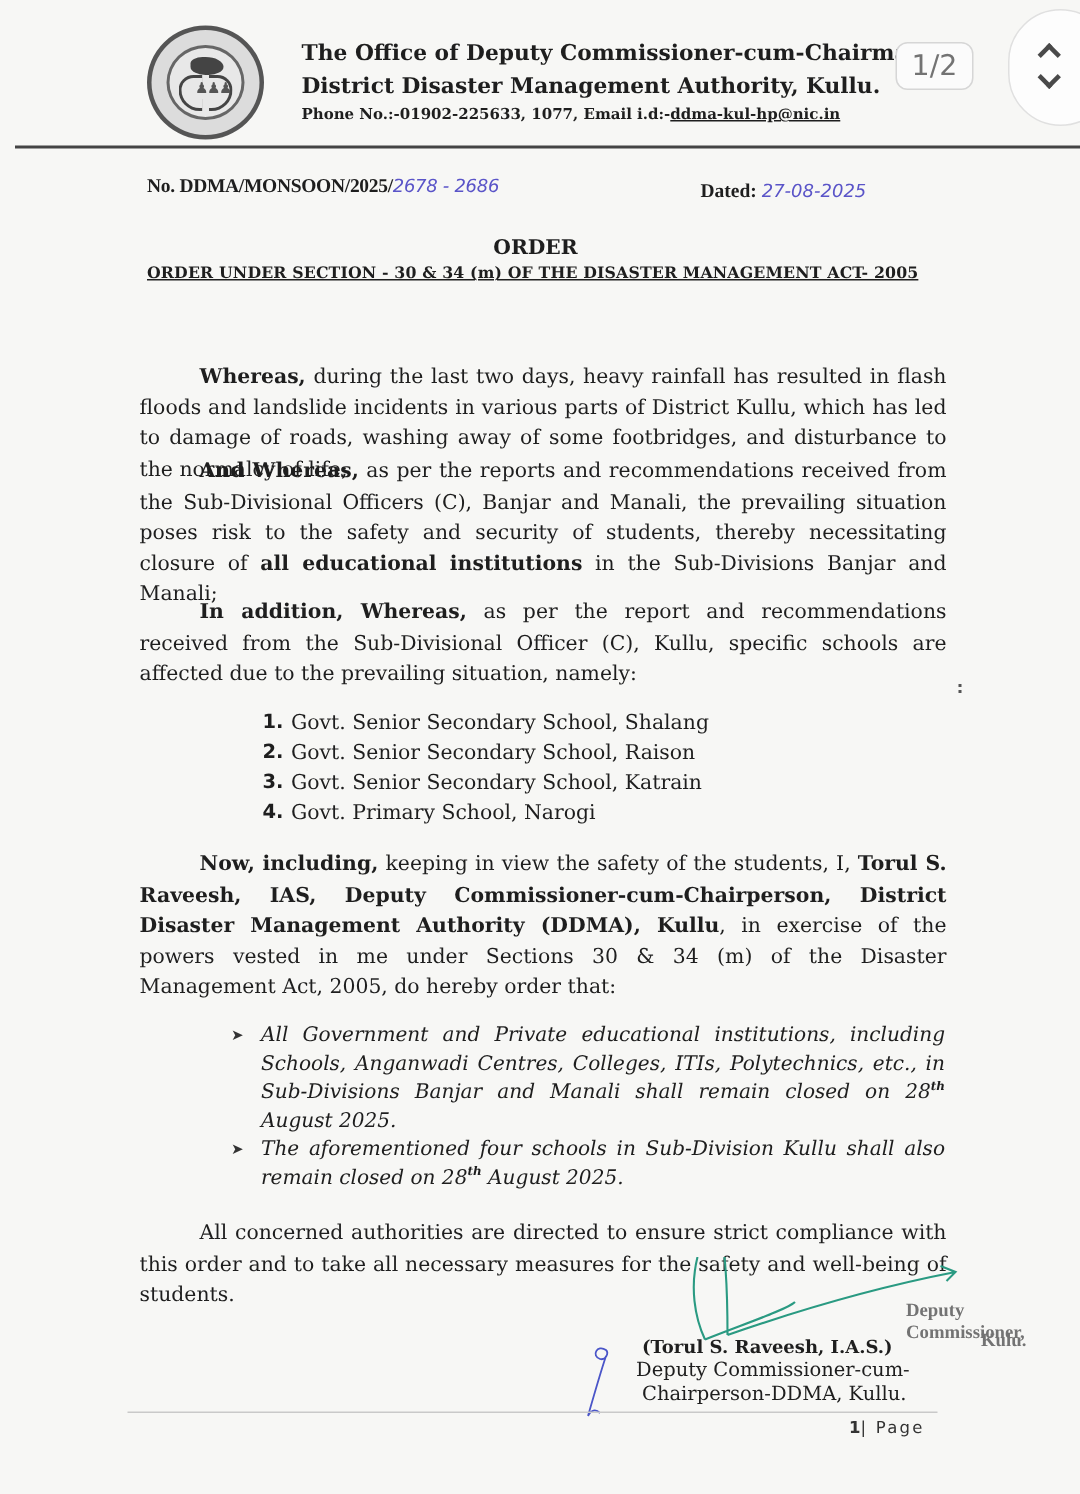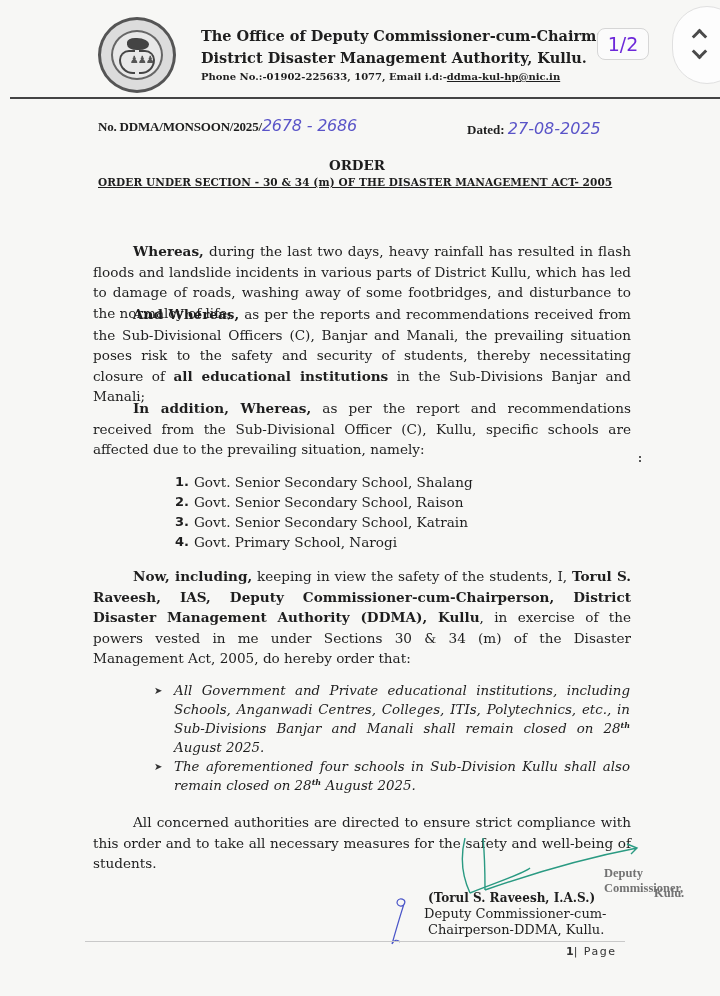--- a/index.html
+++ b/index.html
@@ -19,34 +19,34 @@
   .logo .people { position: absolute; left: 17px; top: 22px; font-size: 10px; color: #555; letter-spacing: -1px; font-family: "DejaVu Sans", sans-serif; }
 
   .lh-title1 { position: absolute; left: 201px; top: 27px; font-size: 14.5px; font-weight: bold; letter-spacing: 0; }
   .lh-title2 { position: absolute; left: 201px; top: 49px; font-size: 14.5px; font-weight: bold; }
   .lh-contact { position: absolute; left: 201px; top: 71px; font-size: 10px; font-weight: bold; }
   .lh-contact .email { text-decoration: underline; }
   .lh-rule { position: absolute; left: 10px; top: 97px; width: 710px; height: 2px; background: #444; }
 
   
   .page-counter { position: absolute; left: 597px; top: 28px; width: 52px; height: 32px; border: 1px solid #d6d6d6;
-          border-radius: 8px; background: #fbfbfb; font-family: "DejaVu Sans", sans-serif; font-size: 19px; color: #6d28d9;
+          border-radius: 8px; background: #fbfbfb; font-family: "DejaVu Sans", sans-serif; font-size: 19px; color: #737373;
           text-align: center; line-height: 31px; }
   .nav-pill { position: absolute; left: 672px; top: 6px; width: 70px; height: 78px; border: 1px solid #e0e0e0; border-radius: 40px;
           background: #fdfdfd; }
   .nav-btn { position: absolute; left: 16px; width: 24px; height: 18px; cursor: pointer; }
   .nav-btn.up { top: 18px; }
   .nav-btn.down { top: 40px; }
   .chev { position: absolute; left: 5px; width: 11px; height: 11px; border-left: 3px solid #4a4a4a; border-top: 3px solid #4a4a4a; }
   .nav-btn.up .chev { top: 6px; transform: rotate(45deg); }
   .nav-btn.down .chev { top: -1px; transform: rotate(225deg); }
 
   
   .ref { position: absolute; left: 98px; top: 116px; font-size: 13px; font-weight: bold; font-family: "Liberation Serif", serif; letter-spacing: -0.2px; }
-  .hand { font-family: "DejaVu Sans", sans-serif; font-weight: normal; color: #5a54c8; font-style: italic; font-size: 16px; }
+  .hand { font-family: "DejaVu Sans", sans-serif; font-weight: normal; color: #5a54c8; font-style: italic; font-size: 12px; }
   .dated { position: absolute; left: 467px; top: 119px; font-size: 13px; font-weight: bold; font-family: "Liberation Serif", serif; }
 
   .order-head { position: absolute; left: 0; width: 684px; top: 157px; text-align: center; font-size: 13.5px; font-weight: bold; padding-left: 30px; }
   .order-sub { position: absolute; left: 98px; top: 176px; font-size: 10.5px; font-weight: bold; text-decoration: underline; letter-spacing: 0.1px; }
 
   
   .para { position: absolute; left: 93px; width: 538px; font-size: 13.6px; line-height: 20.5px; text-align: justify; }
   .para .indent { display: inline-block; width: 40px; }
   .p1 { top: 209px; margin-top: 32px; }
   .p2 { top: 304px; }

